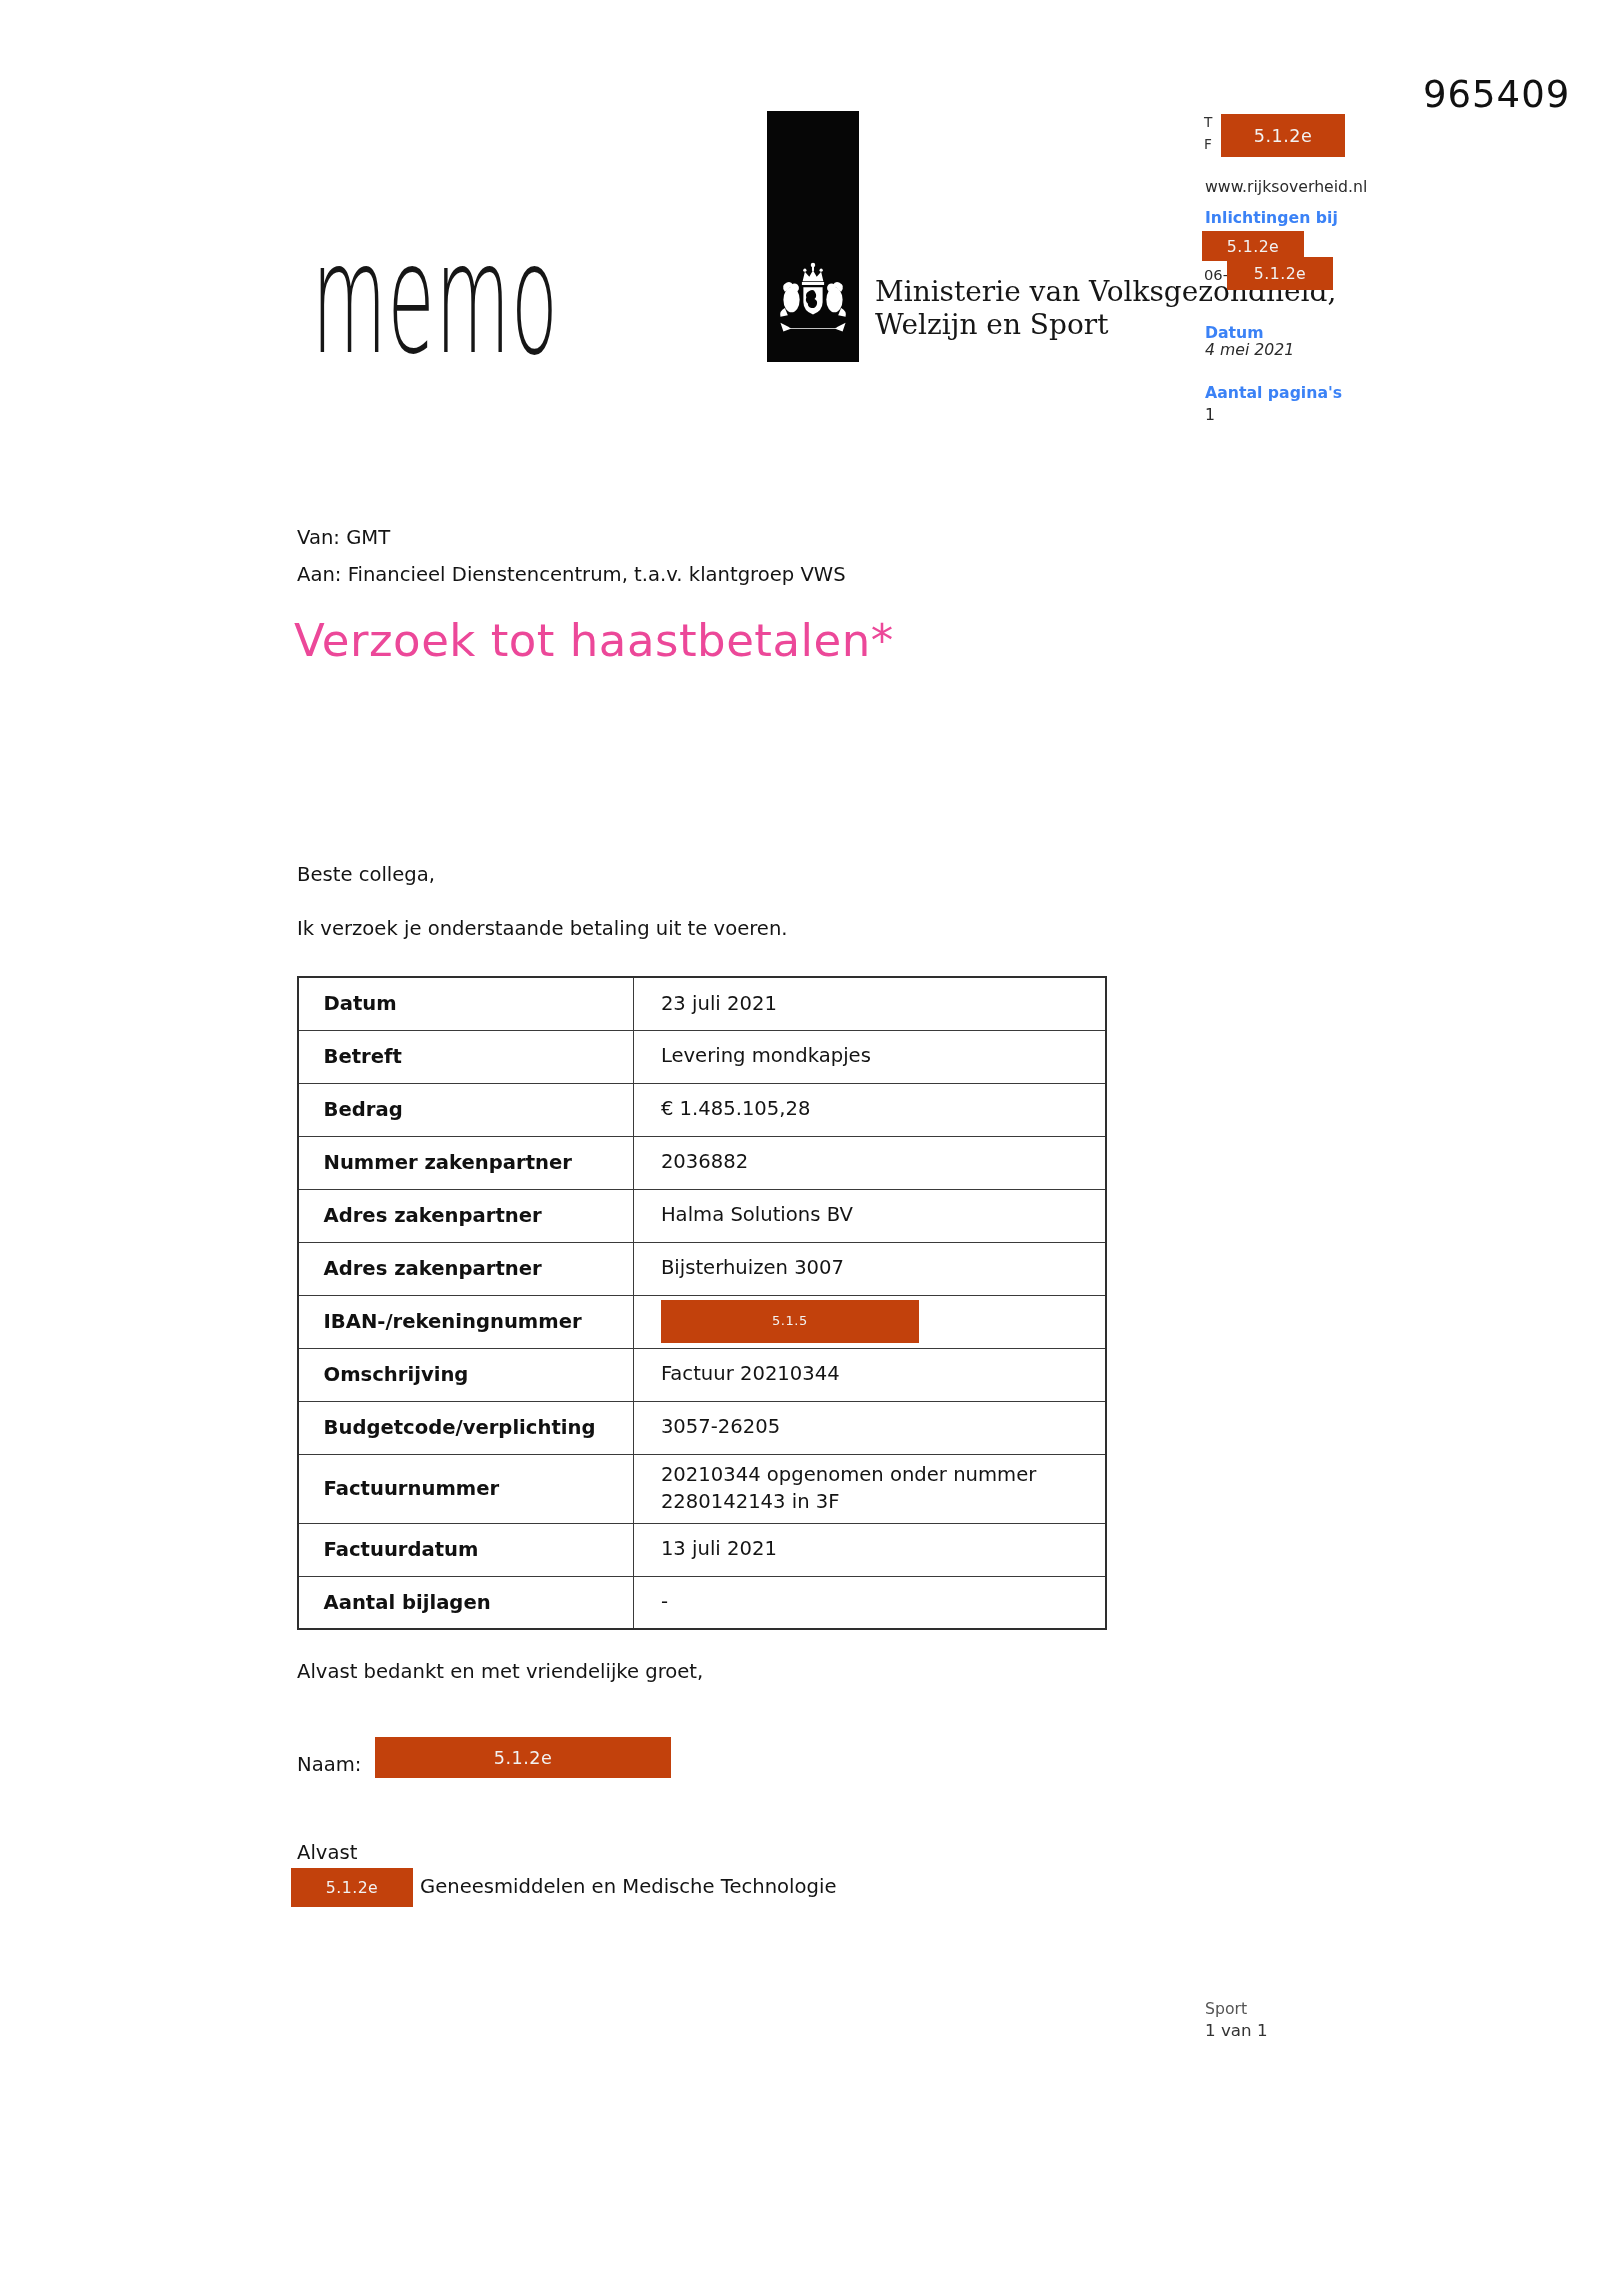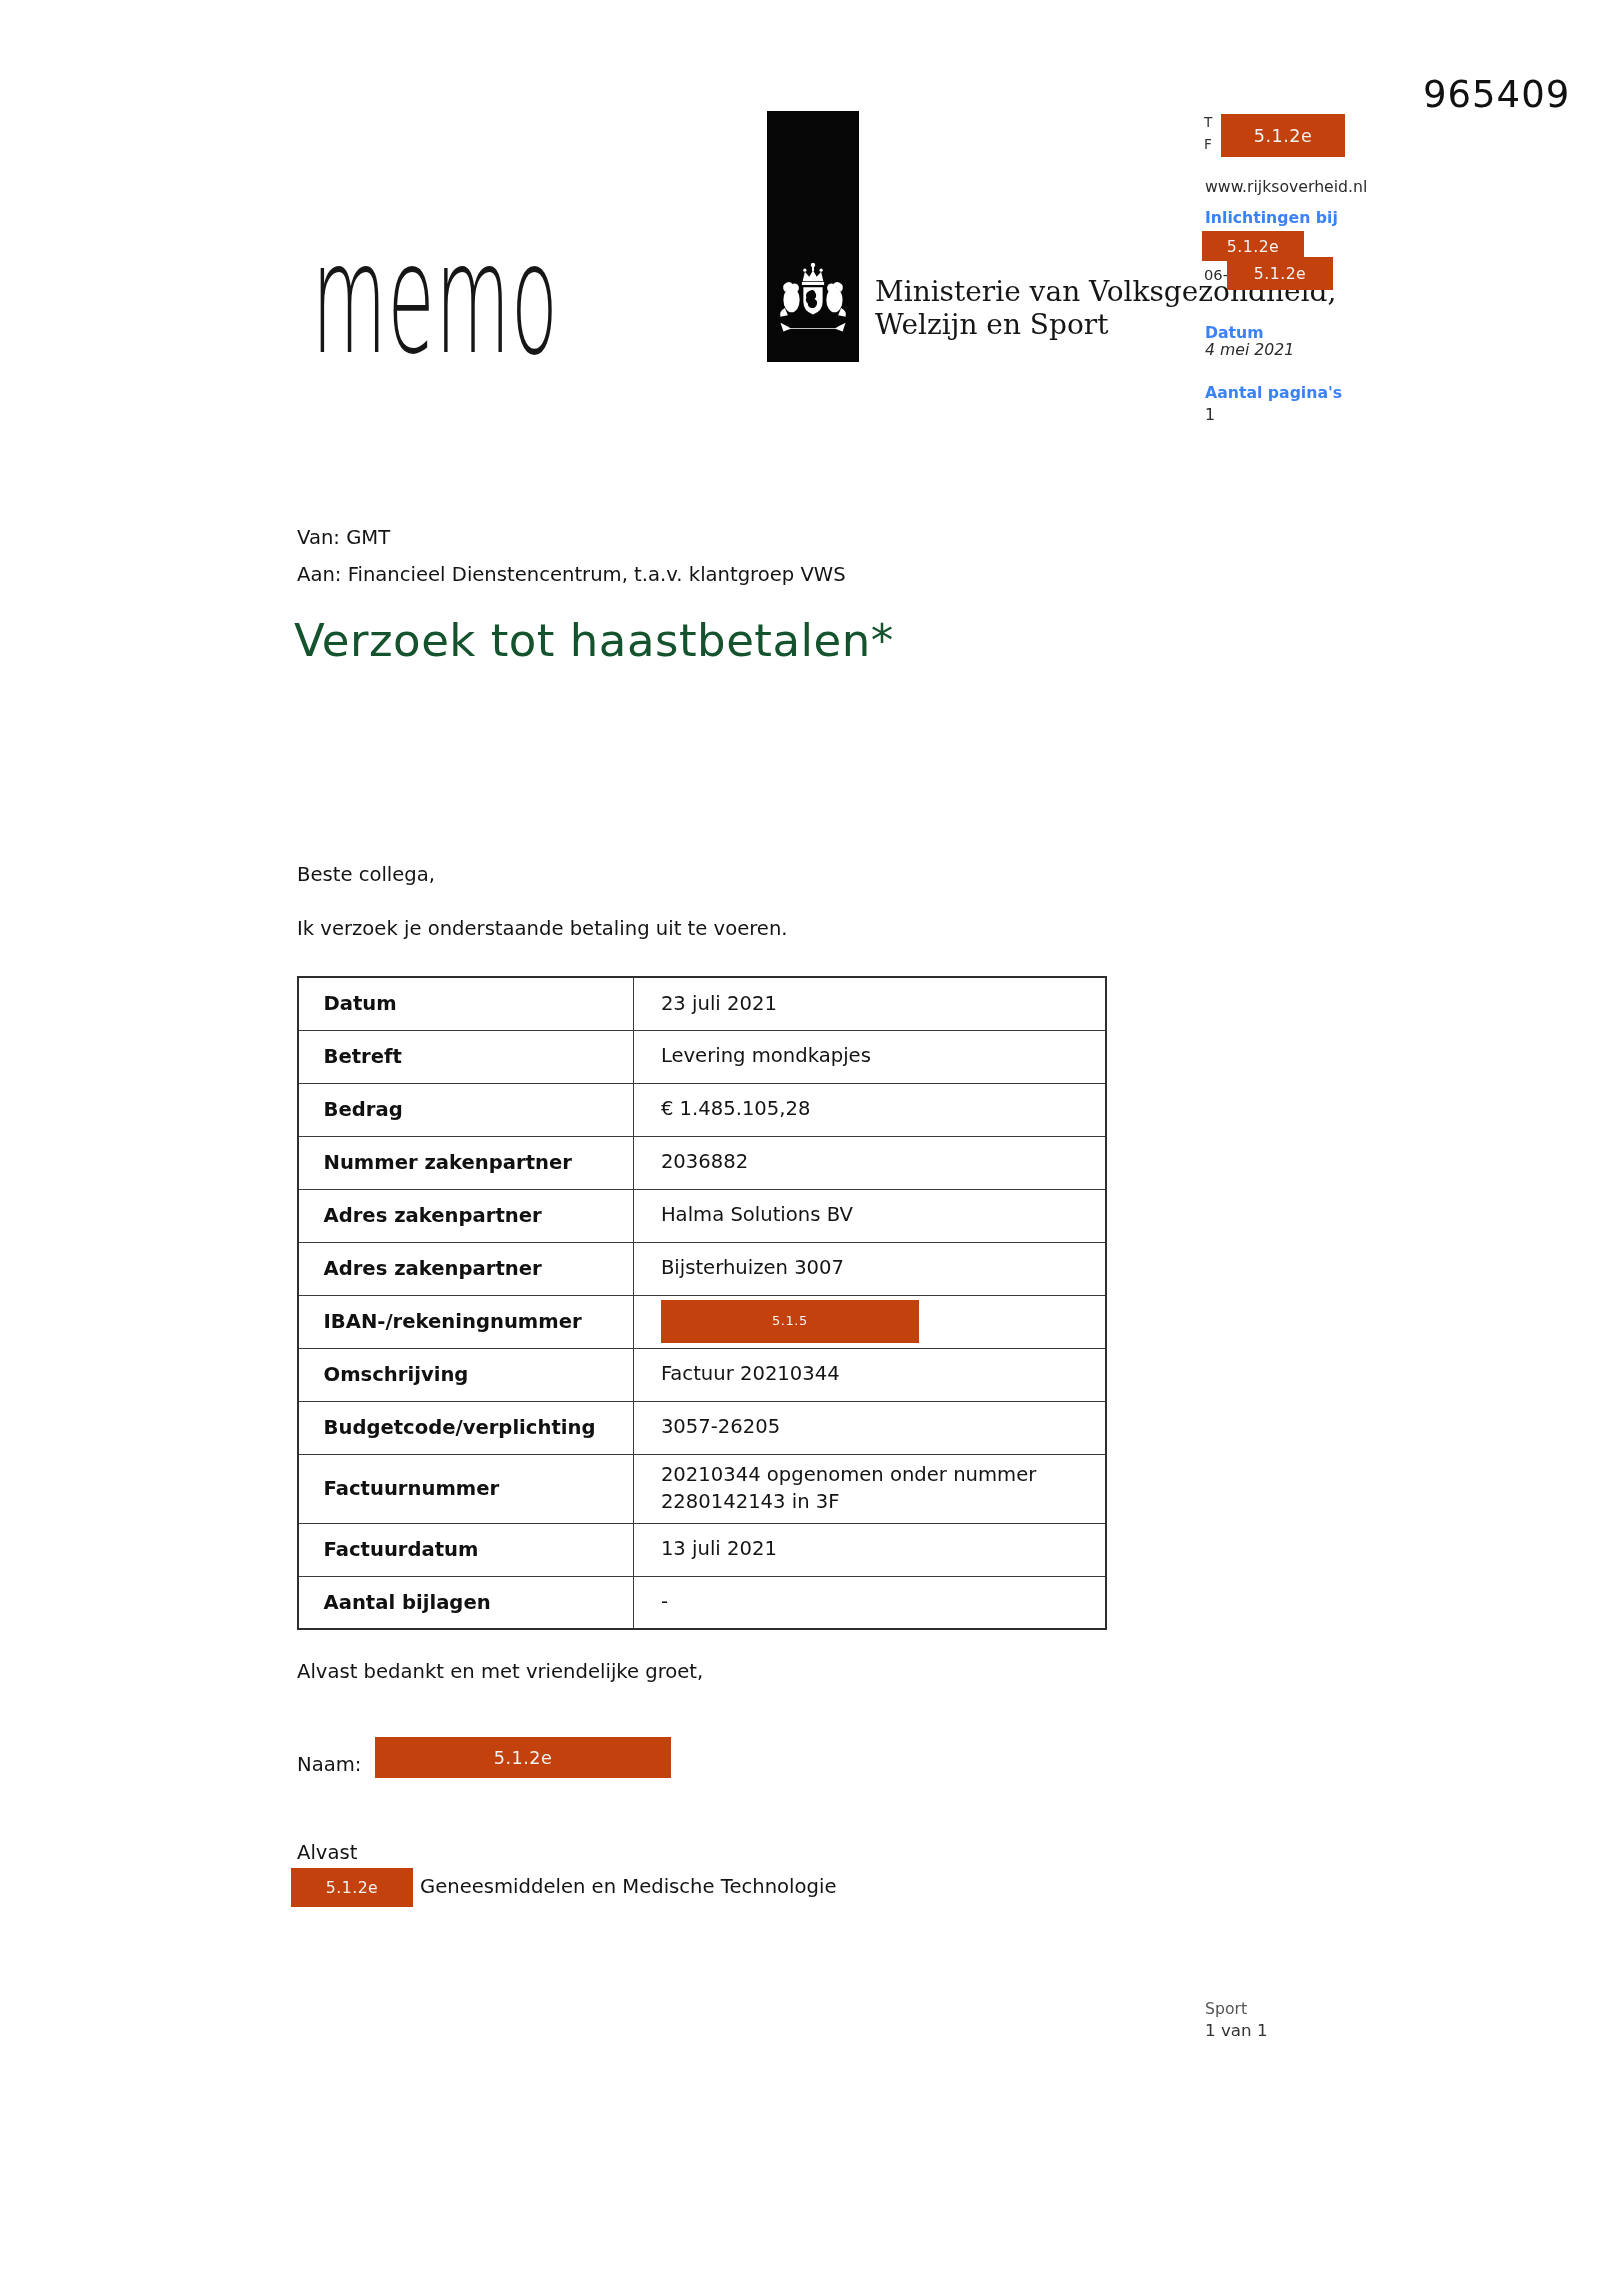--- a/index.html
+++ b/index.html
@@ -48,21 +48,21 @@
     background:#c2410c; color:#f2f2f2;
     display:flex; align-items:center; justify-content:center;
     font-size:17.6px; letter-spacing:0.5px;
   }
   .redact-sm { font-size:15.7px; }
 
   
   .body-text { font-size:19.6px; color:#141414; white-space:nowrap; }
   .doc-title {
     left:294px; top:614px;
-    font-size:45px; color:#14532d; letter-spacing:0.5px; white-space:nowrap;
+    font-size:45px; color:#ec4899; letter-spacing:0.5px; white-space:nowrap;
   }
 
   
   .pay-table {
     left:297px; top:976px; width:810px;
     border-collapse:collapse;
     font-size:19.6px; color:#141414;
   }
   .pay-table td {
     border:1px solid #3a3a3a;

